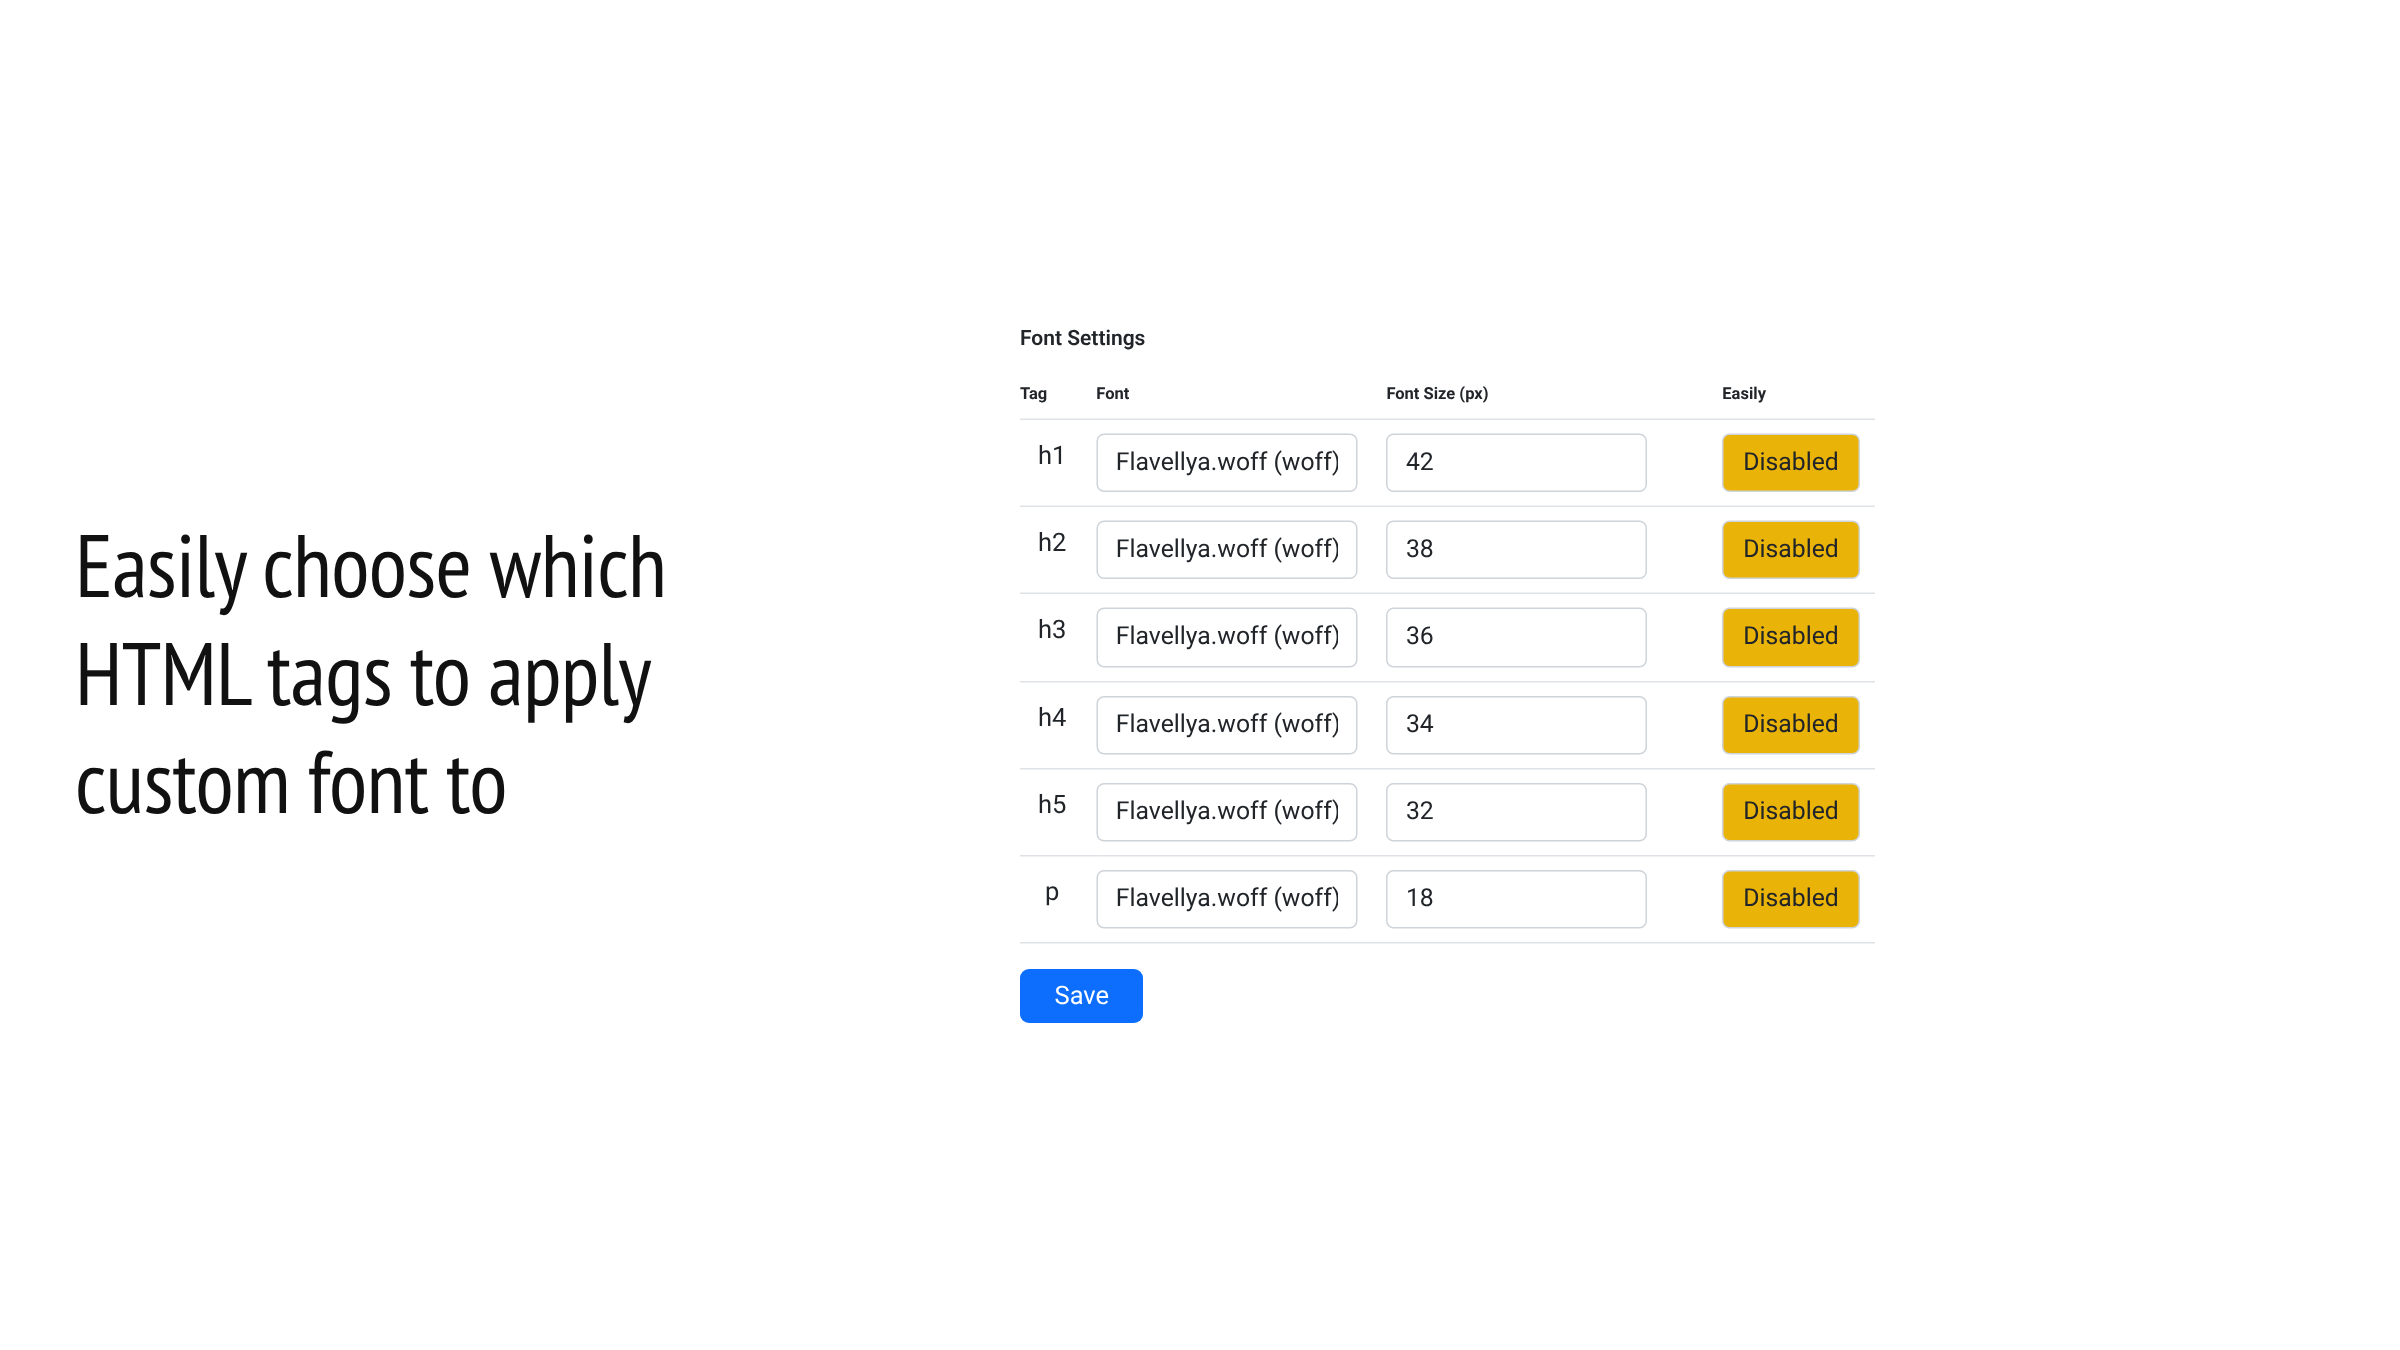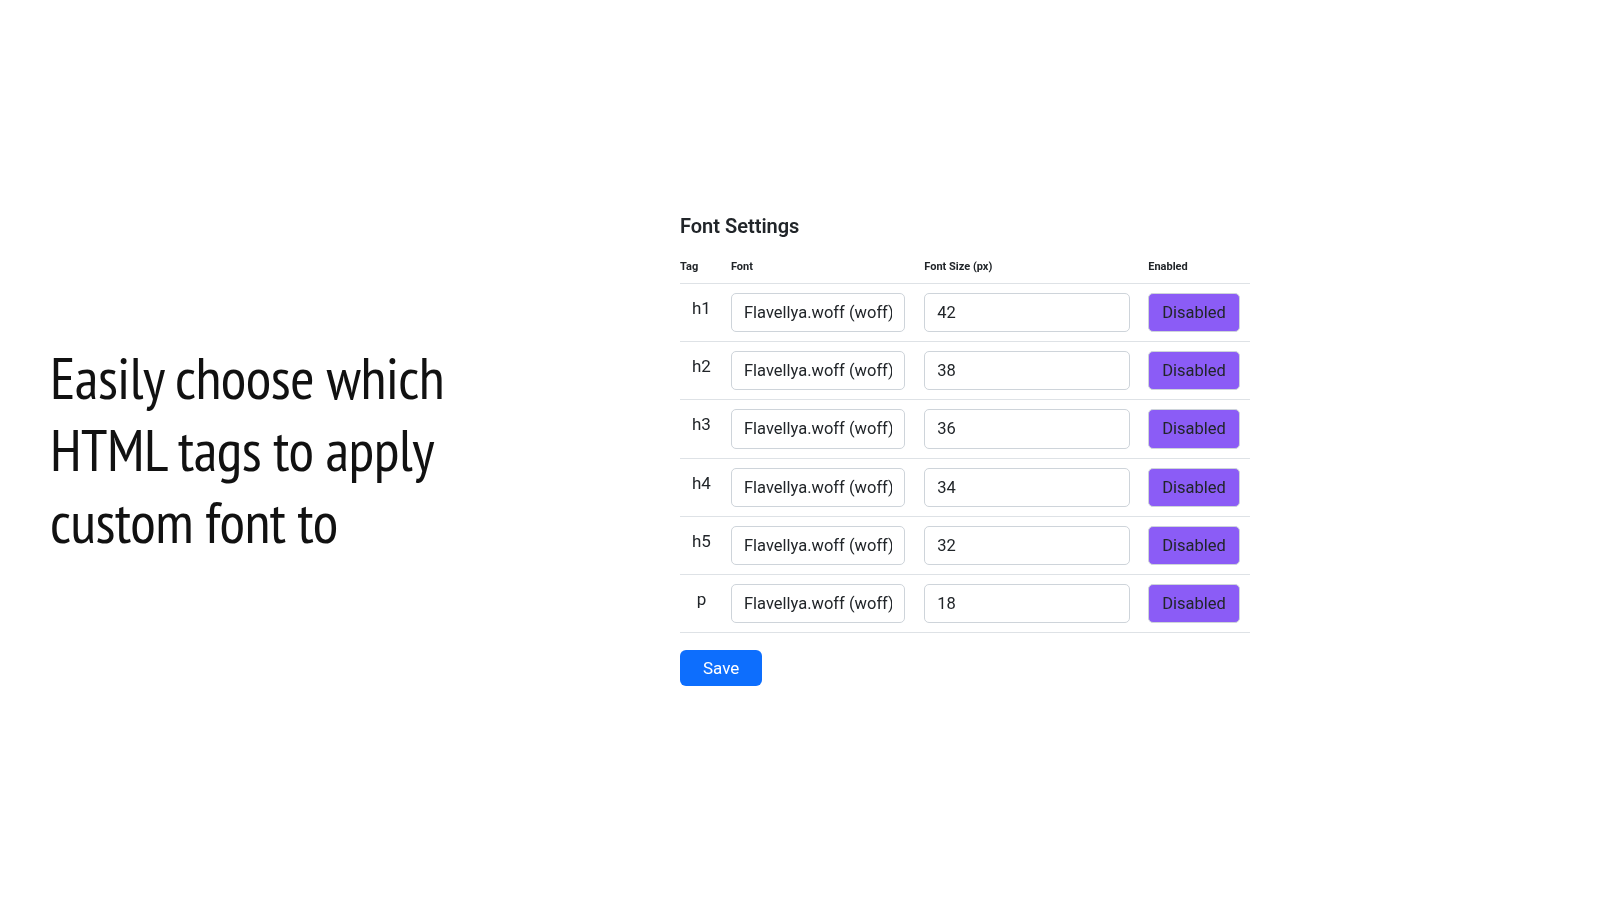--- a/index.html
+++ b/index.html
@@ -32,21 +32,21 @@
     }
     .right-panel {
       flex: 1;
       padding-left: 60px;
       padding-right: 40px;
     }
     .panel-content {
       width: 570px;
     }
     .panel-title {
-      font-size: 20px;
+      font-size: 14px;
       font-weight: 600;
       color: #212529;
       margin-bottom: 14px;
     }
     table {
       width: 100%;
       border-collapse: collapse;
     }
     th {
       text-align: left;
@@ -80,27 +80,27 @@
       background: #fff;
       border: 1px solid #ced4da;
       border-radius: 5px;
       line-height: 1.4;
       font-family: inherit;
       overflow: hidden;
       white-space: nowrap;
       text-overflow: clip;
     }
     .input-text.font-input { width: 174px; }
-    .input-text.size-input { width: 206px; }
+    .input-text.size-input { width: 174px; }
     .status-btn {
       display: inline-block;
       padding: 7px 13px;
       font-size: 16.5px;
       color: #212529;
-      background: #8b5cf6;
+      background: #eab308;
       border: 1px solid #ced4da;
       border-radius: 5px;
       cursor: pointer;
       font-family: inherit;
       line-height: 1.4;
     }
     .save-btn {
       margin-top: 17px;
       padding: 8px 23px;
       font-size: 17px;
@@ -121,21 +121,21 @@
 
 <div class="right-panel">
   <div class="panel-content">
     <div class="panel-title">Font Settings</div>
     <table>
       <thead>
         <tr>
           <th>Tag</th>
           <th>Font</th>
           <th>Font Size (px)</th>
-          <th>Enabled</th>
+          <th>Easily</th>
         </tr>
       </thead>
       <tbody id="rows-body">
       <tr>
             <td class="tag-cell">h1</td>
             <td class="font-cell"><input class="input-text font-input" value="Flavellya.woff (woff)" style=""></td>
             <td class="size-cell"><input class="input-text size-input" value="42" style=""></td>
             <td class="status-cell"><button class="status-btn">Disabled</button></td>
           </tr>
           <tr>

